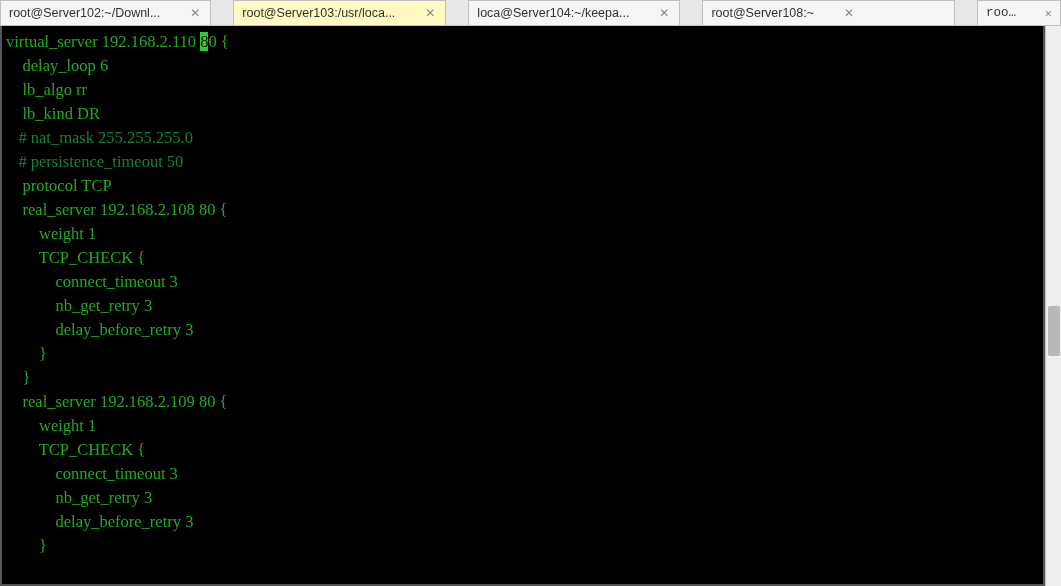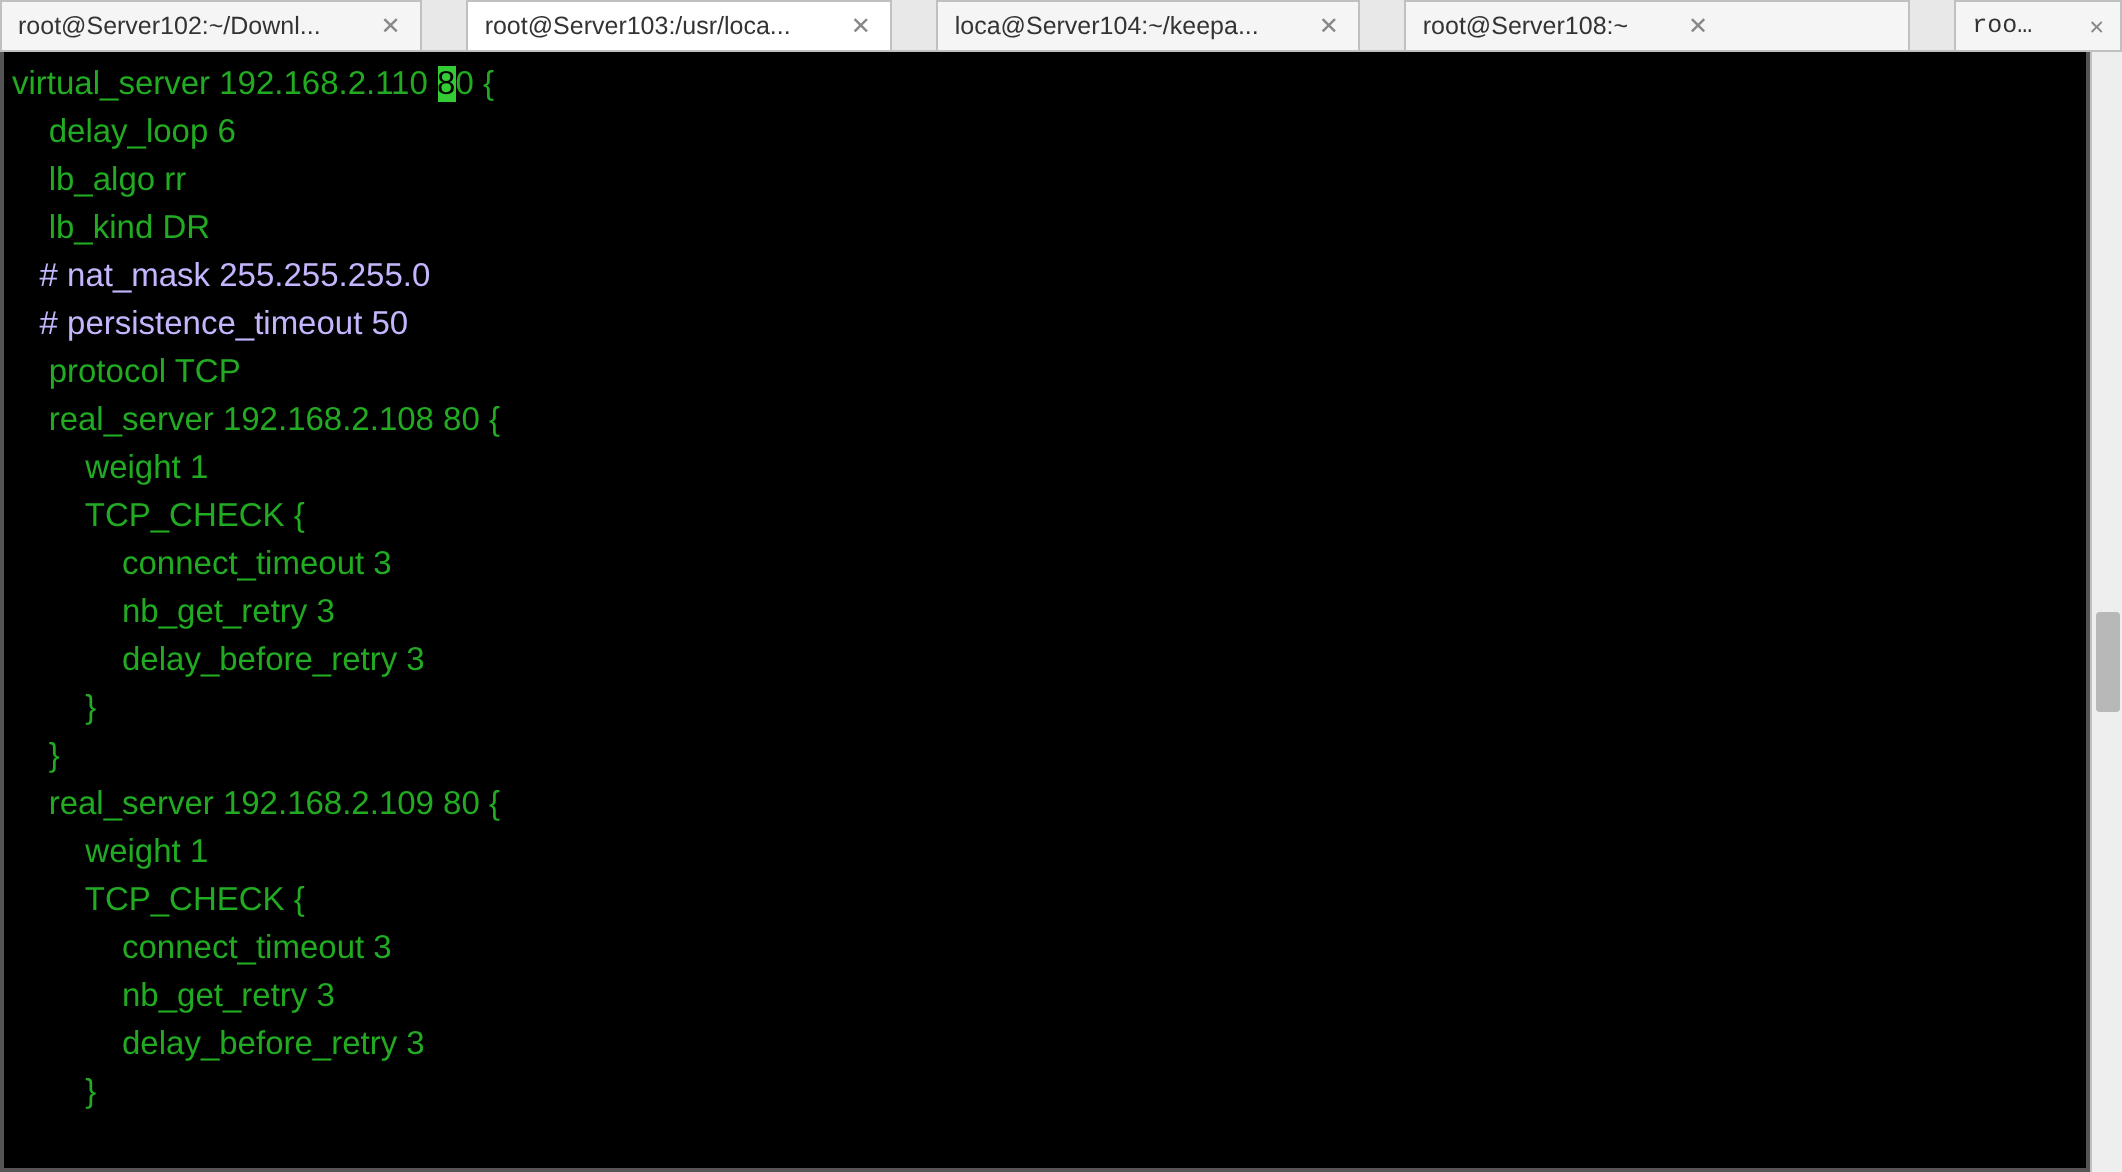--- a/index.html
+++ b/index.html
@@ -26,21 +26,21 @@
     border: 1px solid #c0c0c0;
     border-bottom: none;
     background: #f5f5f5;
     margin-right: 0px;
     cursor: pointer;
     white-space: nowrap;
     min-width: 0;
     flex-shrink: 0;
   }
   .tab.active {
-    background: #ffffff;
+    background: #fef9c3;
     font-weight: normal;
   }
   .tab-label {
     margin-right: 6px;
     overflow: hidden;
     text-overflow: ellipsis;
   }
   .tab-close {
     display: inline-flex;
     align-items: center;
@@ -52,31 +52,31 @@
     cursor: pointer;
   }
   .terminal {
     position: absolute;
     top: 26px;
     left: 0;
     right: 16px;
     bottom: 0;
     background: #000000;
     color: #22aa22;
-    font-family: Liberation Sans, sans-serif;
+    font-family: Liberation Serif, serif;
     font-size: 16.5px;
     line-height: 24px;
     padding: 4px 4px;
     white-space: pre;
     overflow: hidden;
     border: 2px solid #555;
     border-top: none;
   }
   .line { display:block; }
-  .dim { color: #c4b5fd; }
+  .dim { color: #15803d; }
   .cursor-char {
     background: #33cc33;
     color: #000000;
   }
   .scrollbar {
     position: absolute;
     top: 26px;
     right: 0;
     bottom: 0;
     width: 16px;

